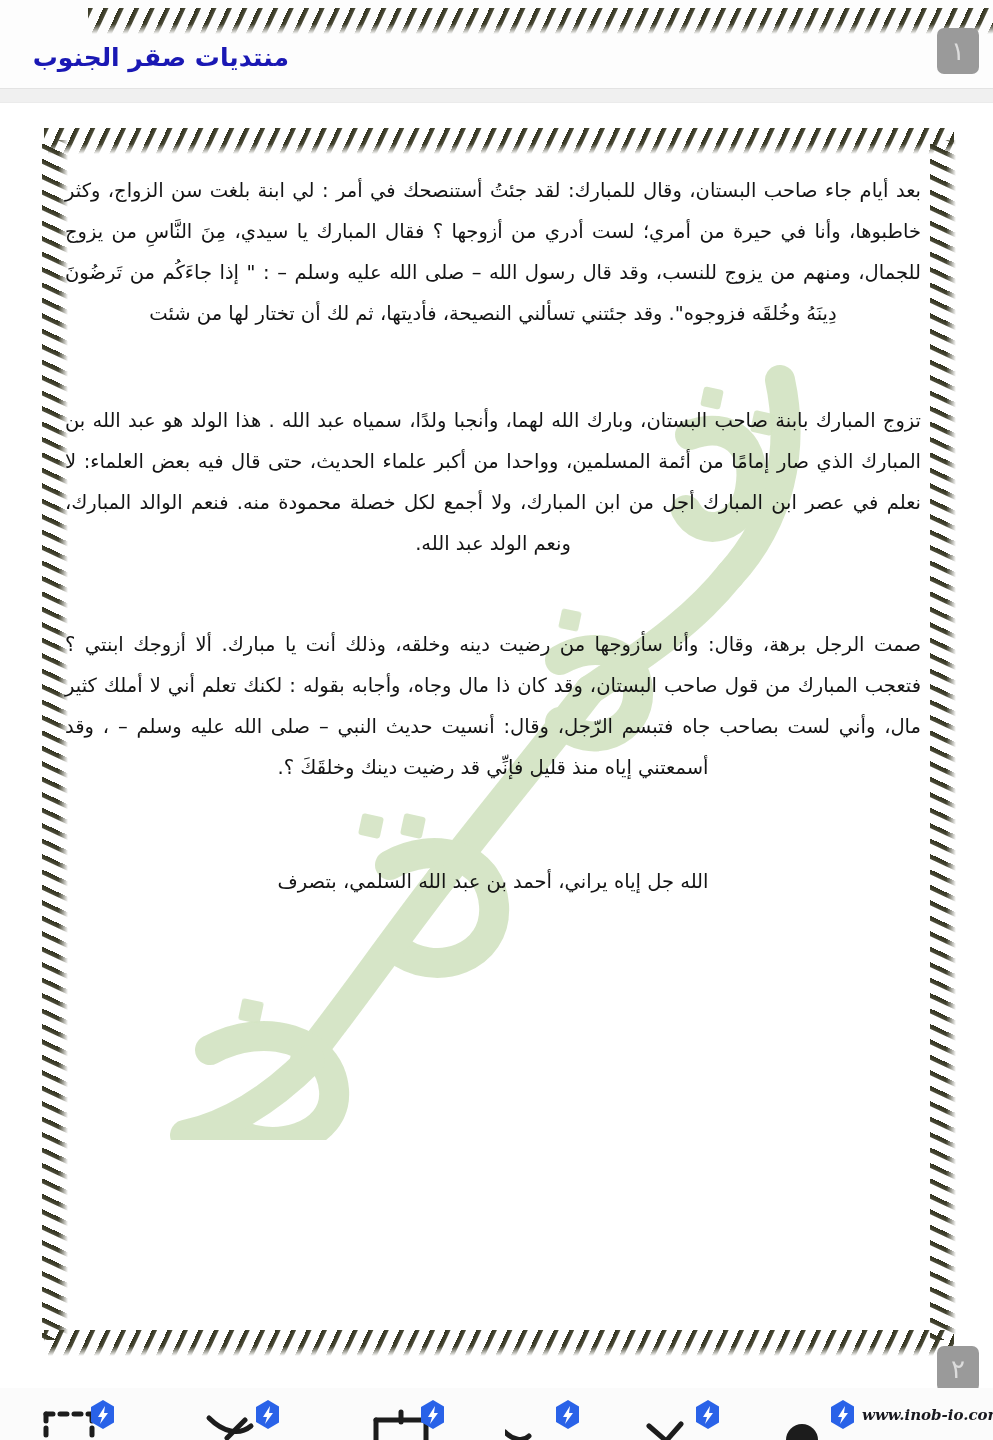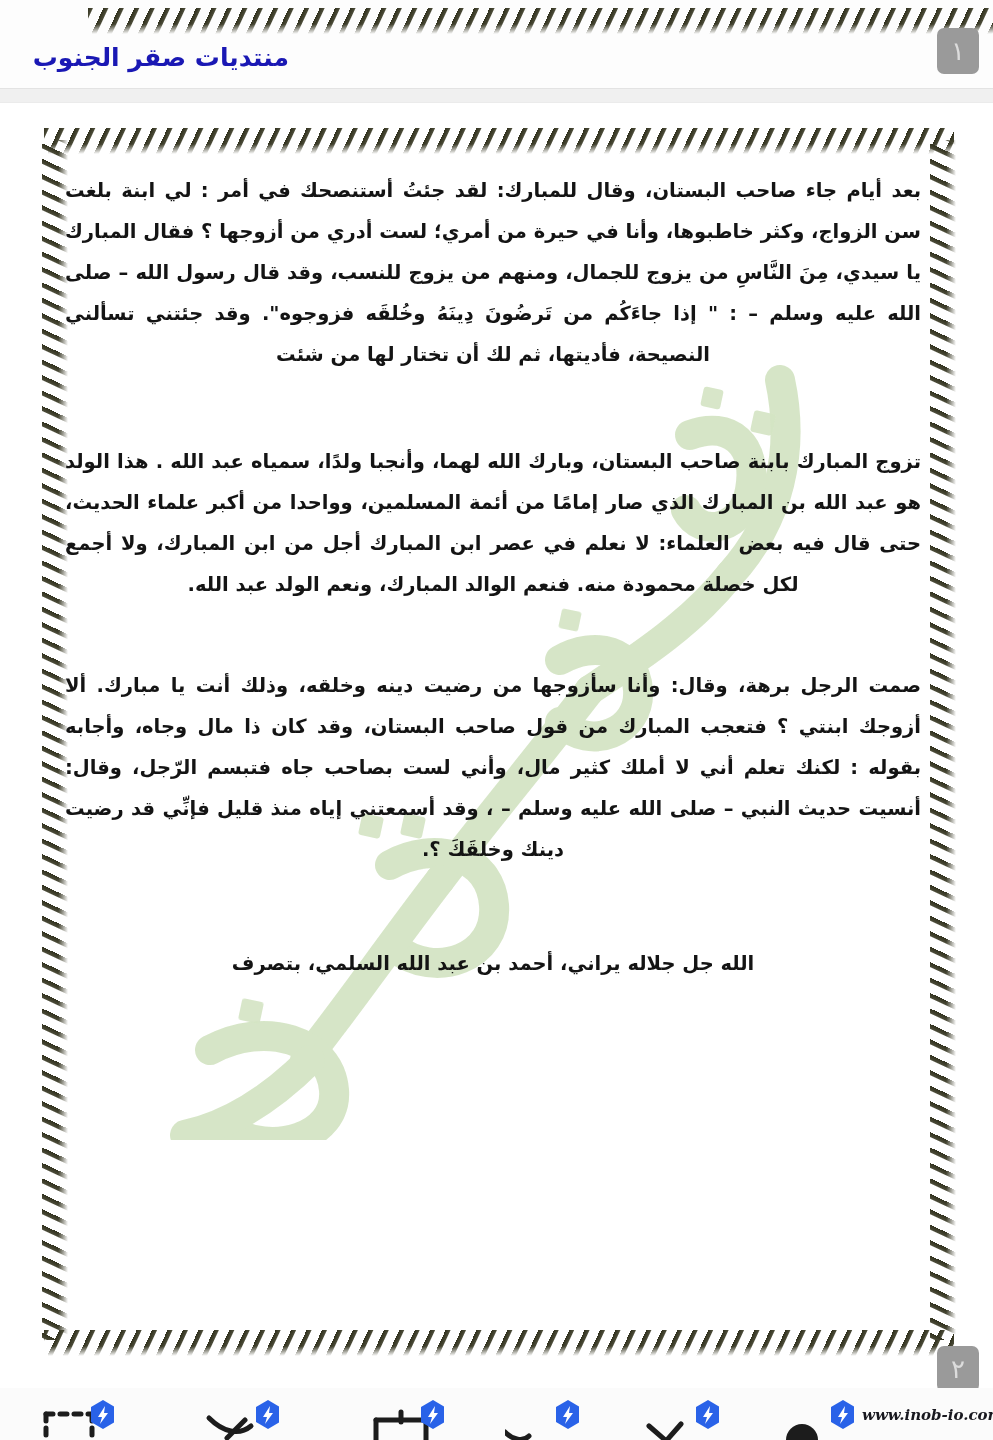--- a/index.html
+++ b/index.html
@@ -165,21 +165,20 @@
   
   .doc-body {
     position: absolute;
     top: 170px;
     right: 72px;
     width: 856px;
     direction: rtl;
     text-align: justify;
     font-family: "DejaVu Sans", "Liberation Sans", sans-serif;
     color: #111111;
-    font-weight: bold;
   }
   .para {
     font-size: 19.5px;
     line-height: 41px;
     margin: 0 0 38px 0;
     text-align: justify;
     text-align-last: center;
     color: #141414;
     letter-spacing: 0;
   }
@@ -280,21 +279,21 @@
     </g>
   </svg>
 
   <div class="page-badge badge-top">١</div>
   <div class="page-badge badge-bottom">٢</div>
 
   <div class="doc-body">
     <p class="para para-1">بعد أيام جاء صاحب البستان، وقال للمبارك: لقد جئتُ أستنصحك في أمر : لي ابنة بلغت سن الزواج، وكثر خاطبوها، وأنا في حيرة من أمري؛ لست أدري من أزوجها ؟ فقال المبارك يا سيدي، مِنَ النَّاسِ من يزوج للجمال، ومنهم من يزوج للنسب، وقد قال رسول الله – صلى الله عليه وسلم – : " إذا جاءَكُم من تَرضُونَ دِينَهُ وخُلقَه فزوجوه". وقد جئتني تسألني النصيحة، فأديتها، ثم لك أن تختار لها من شئت</p>
     <p class="para para-3">تزوج المبارك بابنة صاحب البستان، وبارك الله لهما، وأنجبا ولدًا، سمياه عبد الله . هذا الولد هو عبد الله بن المبارك الذي صار إمامًا من أئمة المسلمين، وواحدا من أكبر علماء الحديث، حتى قال فيه بعض العلماء: لا نعلم في عصر ابن المبارك أجل من ابن المبارك، ولا أجمع لكل خصلة محمودة منه. فنعم الوالد المبارك، ونعم الولد عبد الله.</p>
     <p class="para para-2">صمت الرجل برهة، وقال: وأنا سأزوجها من رضيت دينه وخلقه، وذلك أنت يا مبارك. ألا أزوجك ابنتي ؟ فتعجب المبارك من قول صاحب البستان، وقد كان ذا مال وجاه، وأجابه بقوله : لكنك تعلم أني لا أملك كثير مال، وأني لست بصاحب جاه فتبسم الرّجل، وقال: أنسيت حديث النبي – صلى الله عليه وسلم – ، وقد أسمعتني إياه منذ قليل فإنِّي قد رضيت دينك وخلقَكَ ؟.</p>
-    <p class="attribution">الله جل جلاله يراني، أحمد بن عبد الله السلمي، بتصرف</p>
+    <p class="attribution">الله جل إياه يراني، أحمد بن عبد الله السلمي، بتصرف</p>
   </div>
 
   <div class="footer-band">
 
     <div class="footer-icon" style="left:40px;">
       <svg width="74" height="44" viewBox="0 0 74 44">
         <g stroke="#1c1c1c" stroke-width="5" stroke-linecap="round" stroke-dasharray="7 7" fill="none">
           <path d="M6 18 H 52"></path>
           <path d="M6 18 V 44"></path>
           <path d="M52 18 V 44"></path>

